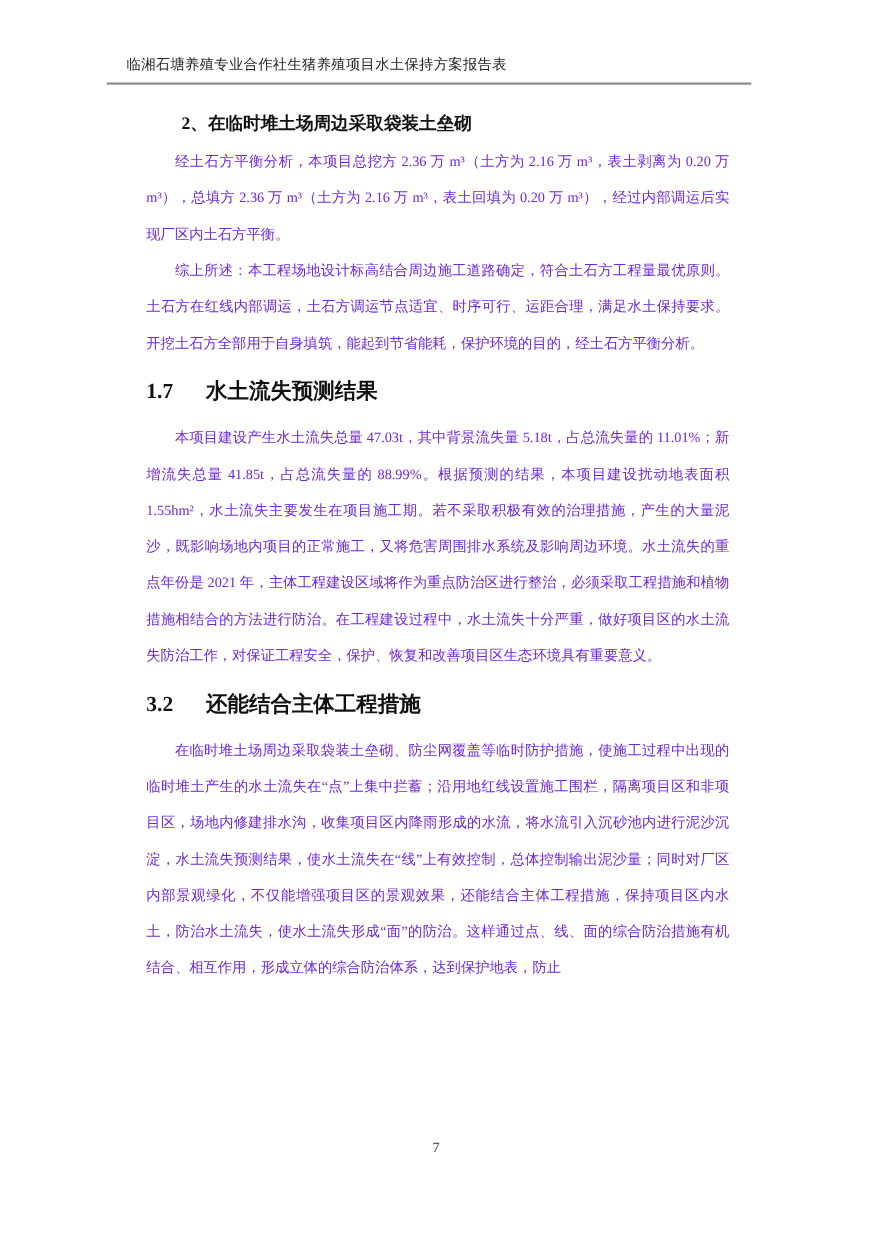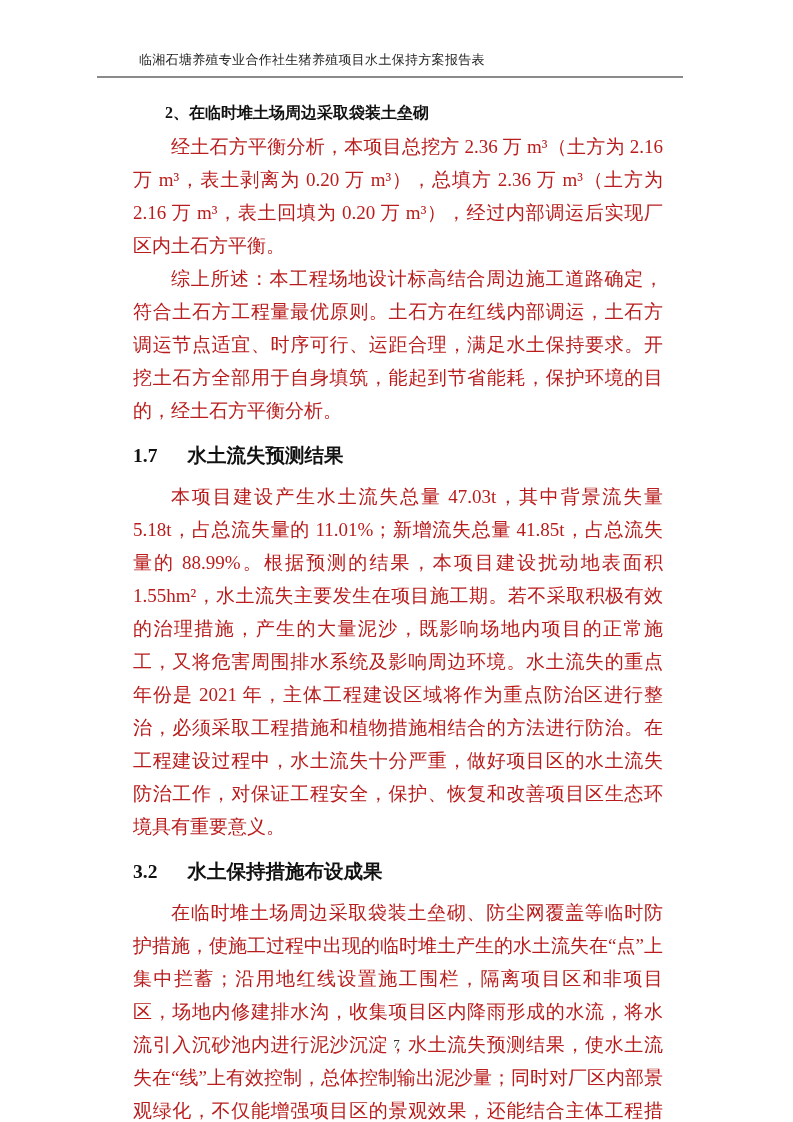--- a/index.html
+++ b/index.html
@@ -15,46 +15,46 @@
   .doc-header {
     position: absolute;
     top: 50px;
     left: 97px;
     width: 586px;
     border-bottom: 2px solid #8a8a8a;
     padding-bottom: 7px;
   }
   .doc-header .hdr-text {
     font-size: 13px;
-    margin-left: 42px;
+    margin-left: 18px;
     letter-spacing: 0.3px;
     color: #222;
     white-space: nowrap;
   }
   .content {
     position: absolute;
     top: 96px;
     left: 133px;
     width: 530px;
   }
   .sub-heading {
     font-size: 16px;
     font-weight: bold;
     line-height: 34px;
     margin: 0;
     text-indent: 2em;
     color: #111;
   }
   .content p {
     margin: 0;
-    font-size: 19px;
+    font-size: 13px;
     line-height: 33px;
     text-align: justify;
     text-indent: 2em;
-    color: #b91c1c;
+    color: #6d28d9;
   }
   .section-h {
     font-size: 19.5px;
     font-weight: bold;
     line-height: 28px;
     margin: 15px 0 10px 0;
     color: #111;
   }
   .section-h .sec-num { margin-right: 30px; }
   .page-footer {
@@ -83,21 +83,21 @@
     <h2 class="sub-heading"><span>2、</span><span>在临时堆土场周边采取袋装土垒砌</span></h2>
 
     <p>经土石方平衡分析，本项目总挖方 2.36 万 m³（土方为 2.16 万 m³，表土剥离为 0.20 万 m³），总填方 2.36 万 m³（土方为 2.16 万 m³，表土回填为 0.20 万 m³），经过内部调运后实现厂区内土石方平衡。</p>
 
     <p>综上所述：本工程场地设计标高结合周边施工道路确定，符合土石方工程量最优原则。土石方在红线内部调运，土石方调运节点适宜、时序可行、运距合理，满足水土保持要求。开挖土石方全部用于自身填筑，能起到节省能耗，保护环境的目的，经土石方平衡分析。</p>
 
     <h1 class="section-h"><span class="sec-num">1.7</span><span>水土流失预测结果</span></h1>
 
     <p>本项目建设产生水土流失总量 47.03t，其中背景流失量 5.18t，占总流失量的 11.01%；新增流失总量 41.85t，占总流失量的 88.99%。根据预测的结果，本项目建设扰动地表面积 1.55hm²，水土流失主要发生在项目施工期。若不采取积极有效的治理措施，产生的大量泥沙，既影响场地内项目的正常施工，又将危害周围排水系统及影响周边环境。水土流失的重点年份是 2021 年，主体工程建设区域将作为重点防治区进行整治，必须采取工程措施和植物措施相结合的方法进行防治。在工程建设过程中，水土流失十分严重，做好项目区的水土流失防治工作，对保证工程安全，保护、恢复和改善项目区生态环境具有重要意义。</p>
 
-    <h1 class="section-h"><span class="sec-num">3.2</span><span>水土保持措施布设成果</span></h1>
+    <h1 class="section-h"><span class="sec-num">3.2</span><span>还能结合主体工程措施</span></h1>
 
     <p>在临时堆土场周边采取袋装土垒砌、防尘网覆盖等临时防护措施，使施工过程中出现的临时堆土产生的水土流失在“点”上集中拦蓄；沿用地红线设置施工围栏，隔离项目区和非项目区，场地内修建排水沟，收集项目区内降雨形成的水流，将水流引入沉砂池内进行泥沙沉淀，水土流失预测结果，使水土流失在“线”上有效控制，总体控制输出泥沙量；同时对厂区内部景观绿化，不仅能增强项目区的景观效果，还能结合主体工程措施，保持项目区内水土，防治水土流失，使水土流失形成“面”的防治。这样通过点、线、面的综合防治措施有机结合、相互作用，形成立体的综合防治体系，达到保护地表，防止</p>
 
   </div>
 
   <div class="page-footer">
     <span class="pg-num">7</span>
   </div>
 
 </div>

